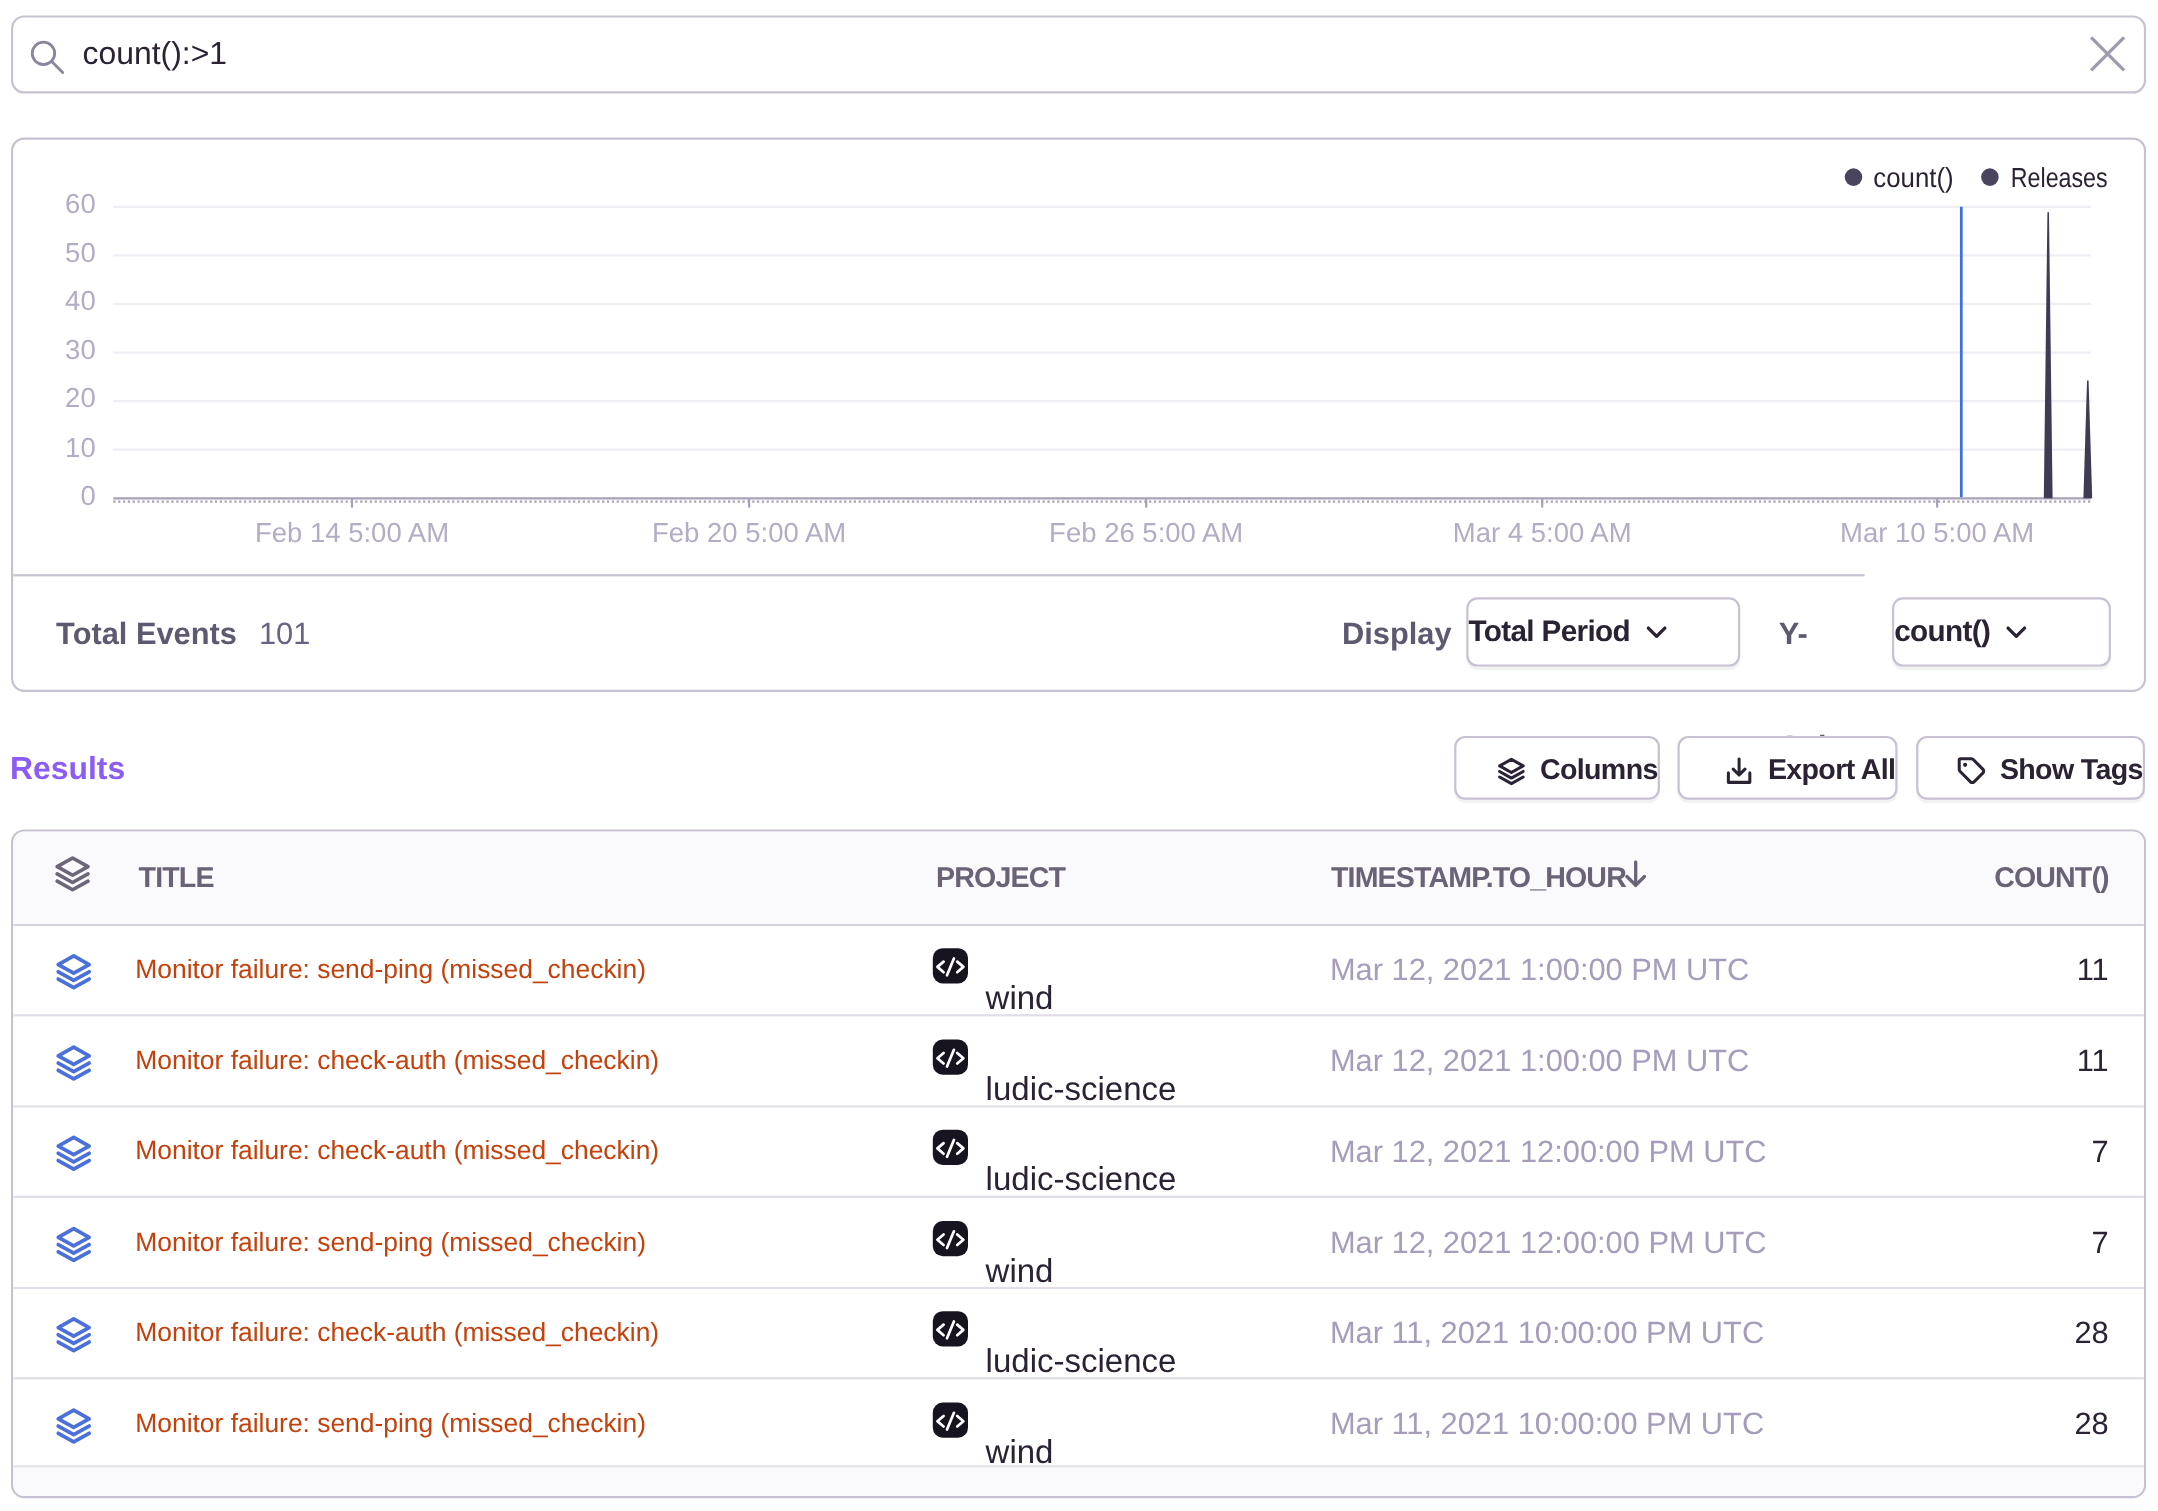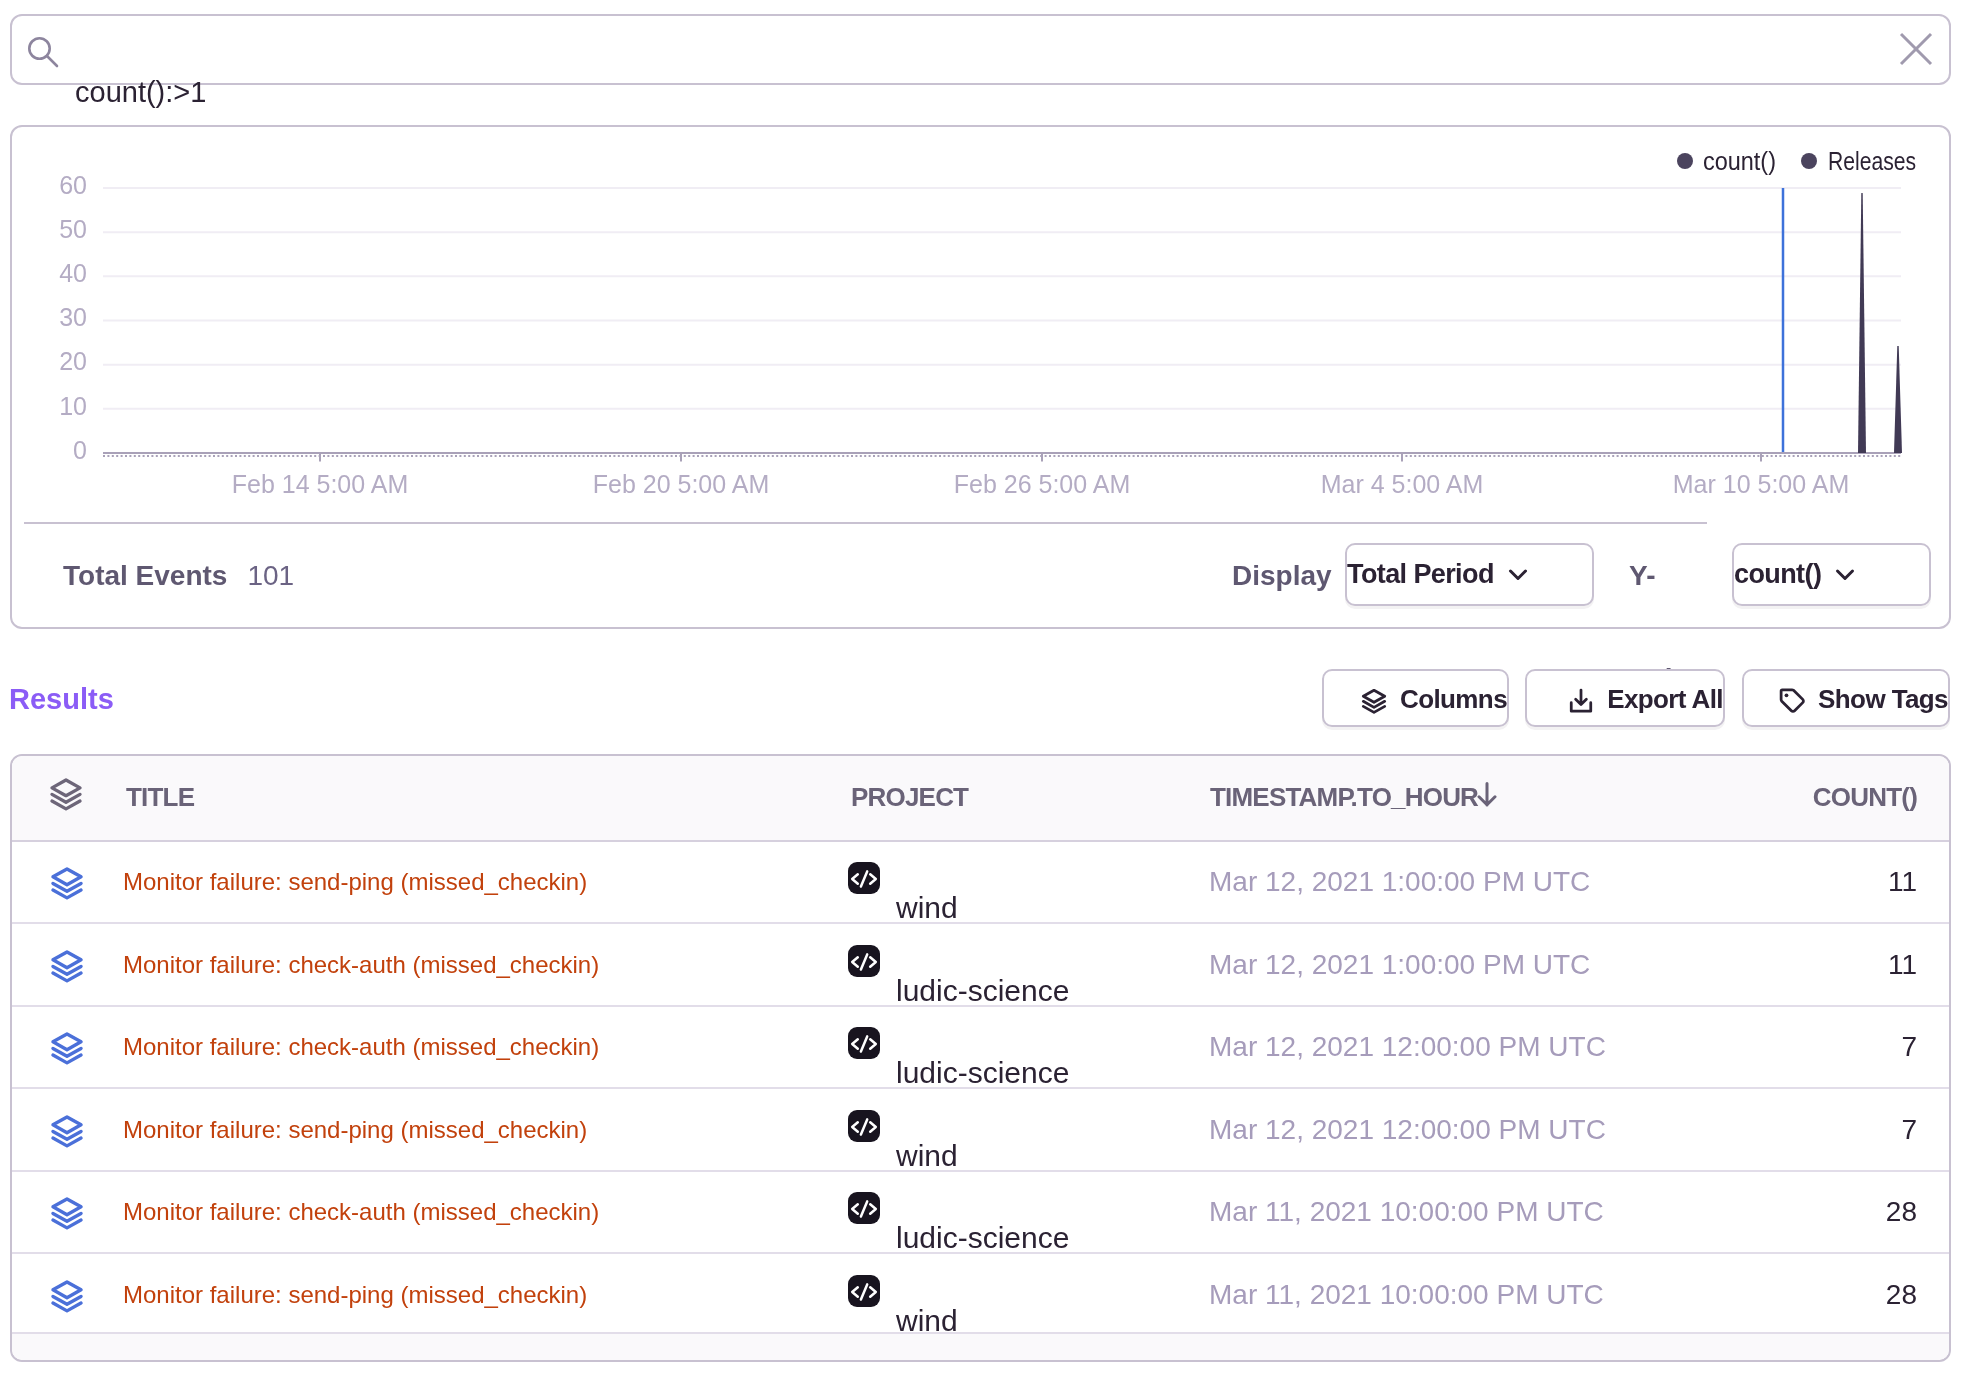--- a/index.html
+++ b/index.html
@@ -3,25 +3,25 @@
 <meta charset="utf-8">
 <style>
 * { margin:0; padding:0; box-sizing:border-box; }
 html,body { width:1962px; height:1374px; background:#fff; font-family:"Liberation Sans", sans-serif; }
 .abs { position:absolute; }
 body { position:relative; overflow:hidden; color:#2b2233; }
 .panel { position:absolute; border:2px solid #c8c1d1; border-radius:12px; background:#fff; }
 
 
 #searchbar { left:10px; top:14px; width:1941px; height:71px; }
-#searchtext { position:absolute; left:63px; top:0; height:67px; line-height:67px; font-size:29px; color:#2b2233;margin-top:43px; }
+#searchtext { position:absolute; left:63px; top:0; height:67px; line-height:67px; font-size:29px; color:#2b2233; }
 
 
 #chartpanel { left:10px; top:125px; width:1941px; height:504px; }
-#chartfooter { position:absolute; left:12px; top:395px; width:1683px; height:103px; border-top:2px solid #c8c1d1; }
+#chartfooter { position:absolute; left:0; top:395px; width:1683px; height:103px; border-top:2px solid #c8c1d1; }
 #totalev { position:absolute; left:39px; top:0; height:103px; line-height:103px; font-size:28px; }
 #totalev b { color:#5f5871; font-weight:bold; }
 #totalev span { color:#6b6384; margin-left:20px; }
 .ctrl-label { position:absolute; top:0; height:103px; line-height:103px; font-size:28px; font-weight:bold; color:#5f5871; }
 .dropbtn { position:absolute; top:19px; height:63px; border:2px solid #c8c1d1; border-radius:10px; background:#fff; display:flex; align-items:center; font-size:27px; letter-spacing:-0.6px; font-weight:bold; color:#2b2233; box-shadow:0 3px 0 rgba(43,34,51,0.06); }
 .dropbtn svg { margin-left:14px; }
 
 
 #results-h { position:absolute; left:9px; top:683px; font-size:29px; font-weight:bold; color:#8b5cf6; }
 .btn { position:absolute; top:669px; height:58px; border:2px solid #c8c1d1; border-radius:10px; background:#fff; display:flex; align-items:center; justify-content:flex-end; padding-top:3px; font-size:26px; letter-spacing:-0.6px; font-weight:bold; color:#2b2233; box-shadow:0 3px 0 rgba(43,34,51,0.06); }

